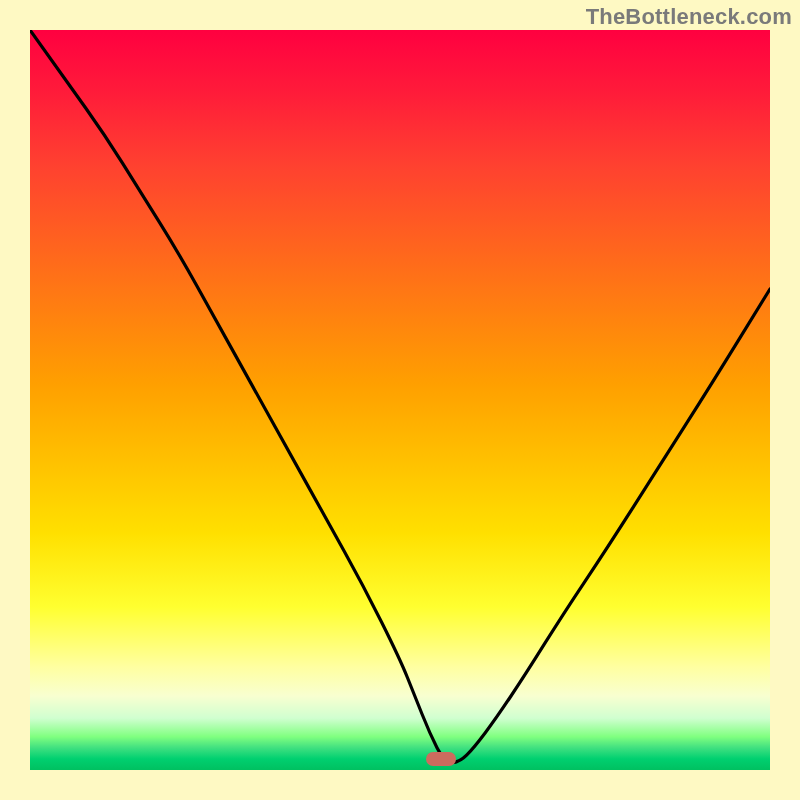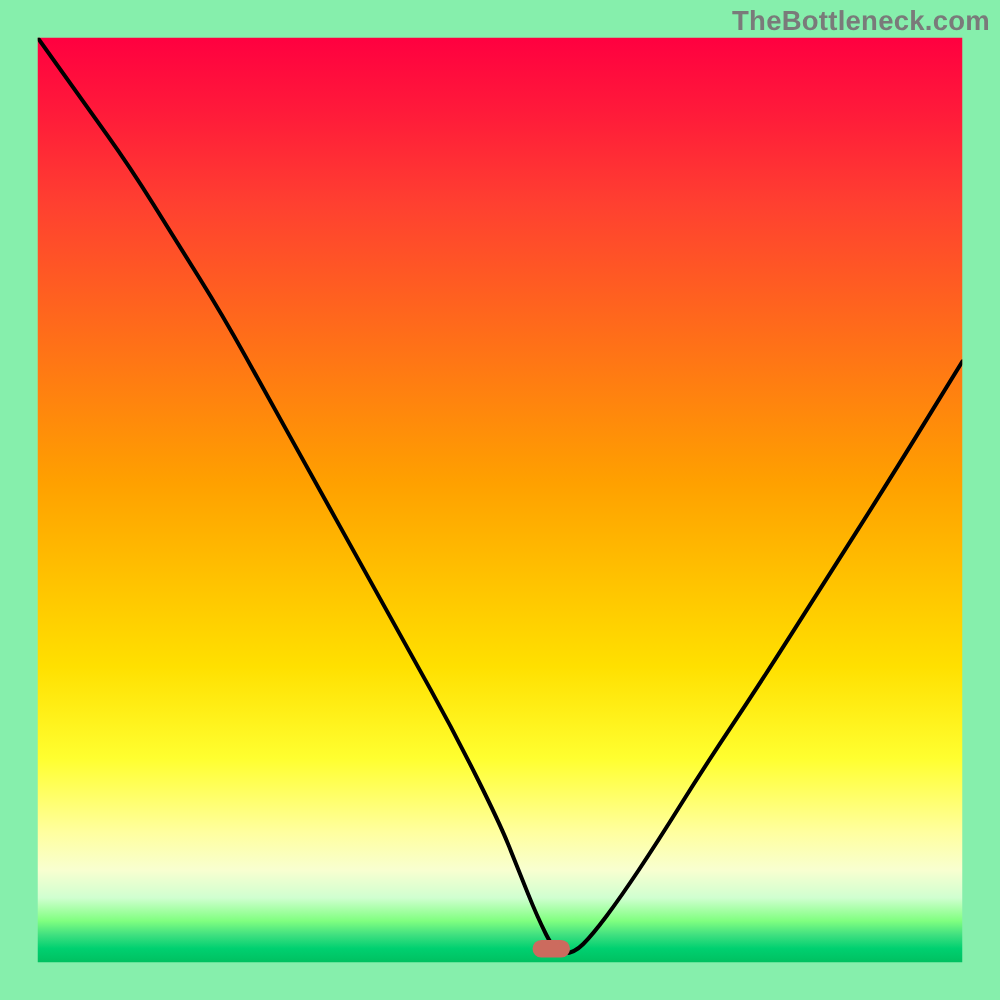--- a/index.html
+++ b/index.html
@@ -10,21 +10,21 @@
     background: #000;
     overflow: hidden;
     font-family: Arial, Helvetica, sans-serif;
   }
   .frame {
     position: absolute;
     top: 0;
     left: 0;
     width: 800px;
     height: 800px;
-    background: #86efac;
+    background: #fef9c3;
   }
   .plot-area {
     position: absolute;
     top: 30px;
     left: 30px;
     width: 740px;
     height: 740px;
     overflow: hidden;
   }
   .gradient {

